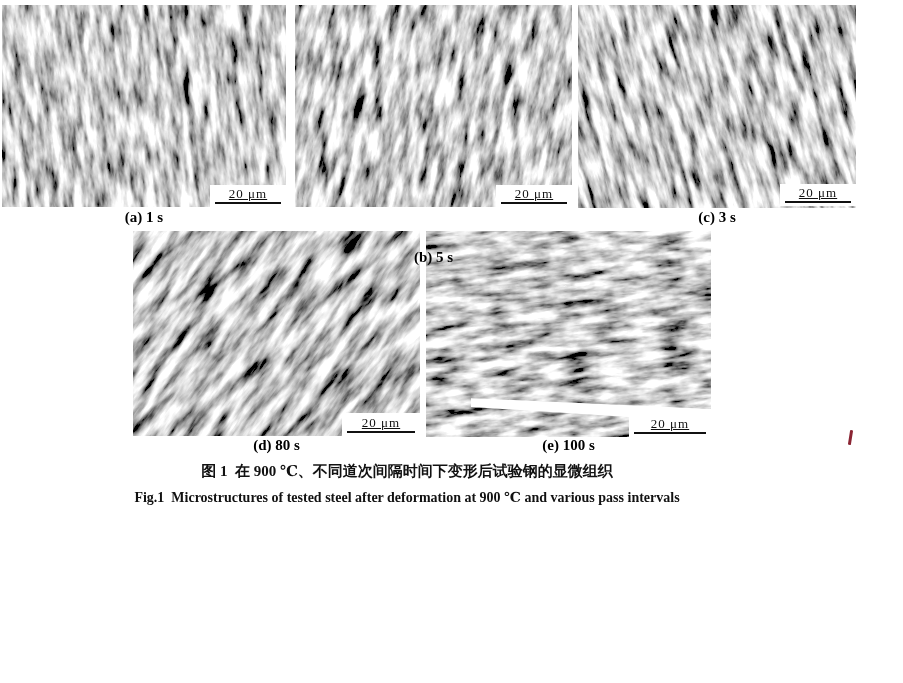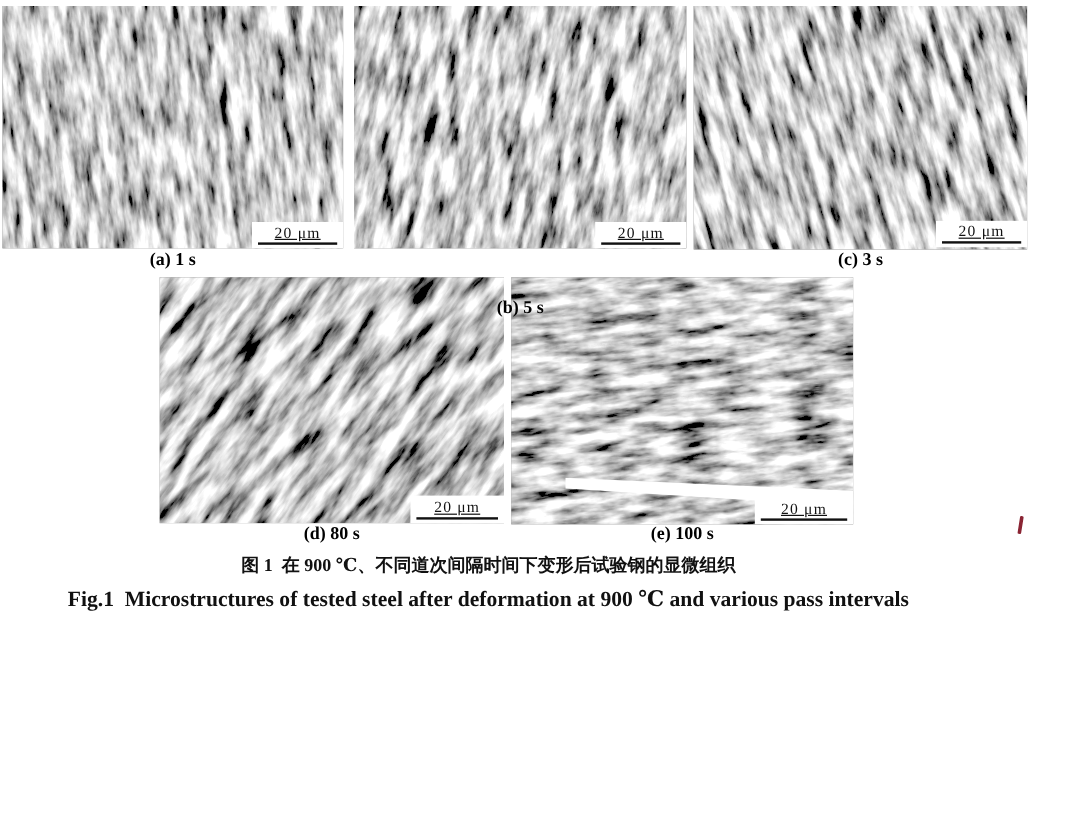--- a/index.html
+++ b/index.html
@@ -20,21 +20,21 @@
   .scalebox .bar { height:2px; background:#111111; width:88%; margin:1px 0 3px 0; }
   .plabel {
     position:absolute; font-weight:bold; font-size:15px; line-height:17px;
     text-align:center; color:#000000; white-space:pre;
   }
   .caption {
     position:absolute; left:0; width:814px; text-align:center;
     font-weight:bold; color:#111111; white-space:pre;
   }
   .caption.zh { top:462px; font-size:15px; }
-  .caption.en { top:489px; font-size:18px; }
+  .caption.en { top:489px; font-size:14px; }
   .wedge {
     position:absolute; left:45px; top:160px; width:240px; height:40px;
     background:#ffffff; z-index:2;
     clip-path:polygon(0 18%, 100% 45%, 100% 78%, 0 40%);
   }
   .penmark {
     position:absolute; left:849px; top:430px; width:3px; height:15px;
     background:#8a2433; transform:rotate(9deg); border-radius:1px; z-index:4;
   }
   

